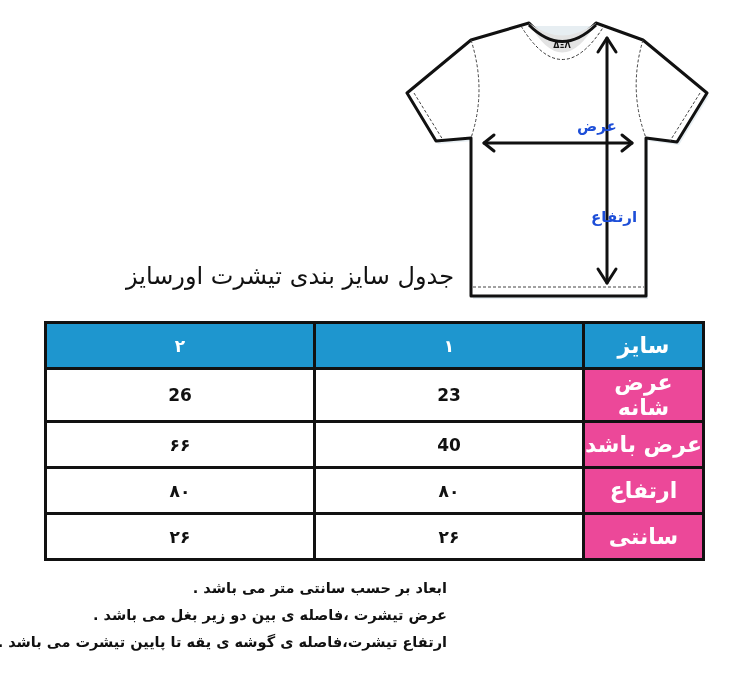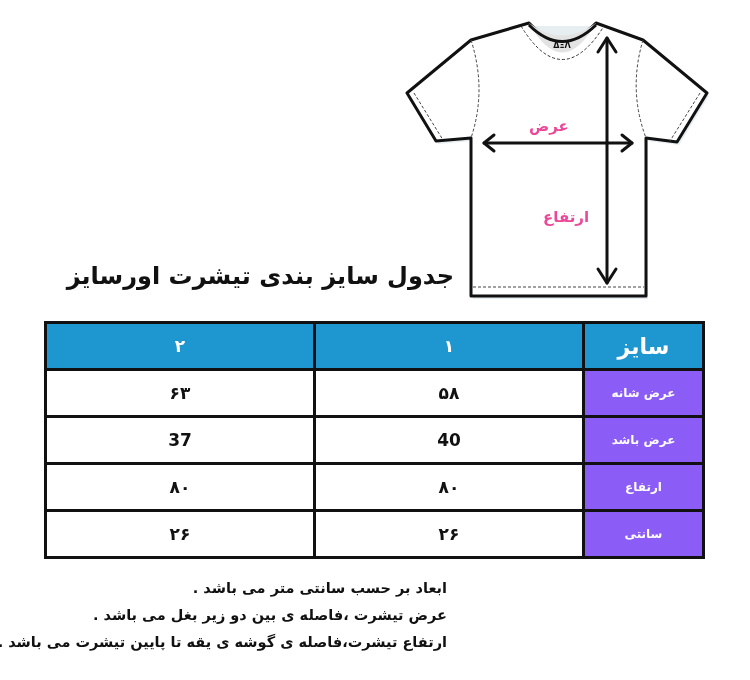--- a/index.html
+++ b/index.html
@@ -1,27 +1,27 @@
 <!DOCTYPE html>
 <html><head>
 <meta charset="utf-8">
 <style>
   html, body { margin:0; padding:0; background:#ffffff; }
   body { width:750px; height:680px; position:relative; overflow:hidden;
          font-family:"DejaVu Sans", sans-serif; color:#111; }
   .shirt { position:absolute; left:0; top:0; width:750px; height:310px; }
-  .shirt-label { position:absolute; font-family:"DejaVu Sans", sans-serif; font-size:15px; font-weight:bold; color:#ec4899; direction:rtl; }
-  .title { position:absolute; right:296px; top:262px; font-size:24px; font-weight:bold; direction:rtl; white-space:nowrap; letter-spacing:0.5px; }
+  .shirt-label { position:absolute; font-family:"DejaVu Sans", sans-serif; font-size:15px; font-weight:bold; color:#1d4ed8; direction:rtl;margin-left:48px; }
+  .title { position:absolute; right:296px; top:262px; font-size:24px; font-weight:normal; direction:rtl; white-space:nowrap; letter-spacing:0.5px; }
   table.size-table { position:absolute; left:44px; top:321px; width:661px; height:238px;
          border-collapse:collapse; direction:rtl; table-layout:fixed; }
   table.size-table td, table.size-table th { border:3px solid #111; text-align:center; vertical-align:middle; padding:0;
          font-family:"DejaVu Sans", sans-serif; font-weight:bold; }
   .hdr-row th { background:#1E96CF; color:#fff; height:43px; font-size:17px; }
   .hdr-row th.row-head { font-size:22px; }
-  td.row-head { background:#8b5cf6; color:#fff; font-size:12px; width:117px; }
+  td.row-head { background:#ec4899; color:#fff; font-size:22px; width:117px; }
   th.row-head { width:117px; }
   td.val { background:#fff; color:#111; font-size:17px; height:43px; }
   .notes { position:absolute; right:303px; top:575px; direction:rtl; text-align:right; font-size:14.5px; font-weight:bold; line-height:27px; color:#111; white-space:nowrap; }
 </style>
 </head>
 <body>
 
 <svg class="shirt" viewBox="0 0 750 310" xmlns="http://www.w3.org/2000/svg">
 
   <g opacity="0.18" transform="translate(2,3)">
@@ -63,27 +63,27 @@
 
 <table class="size-table">
   <tbody>
       <tr class="hdr-row">
     <th class="row-head">سایز</th>
     <th>۱</th>
     <th>۲</th>
   </tr>
   <tr>
     <td class="row-head">عرض شانه</td>
-    <td class="val">۵۸</td>
-    <td class="val">۶۳</td>
+    <td class="val">23</td>
+    <td class="val">26</td>
   </tr>
   <tr>
     <td class="row-head">عرض باشد</td>
     <td class="val">40</td>
-    <td class="val">37</td>
+    <td class="val">۶۶</td>
   </tr>
   <tr>
     <td class="row-head">ارتفاع</td>
     <td class="val">۸۰</td>
     <td class="val">۸۰</td>
   </tr>
   <tr>
     <td class="row-head">سانتی</td>
     <td class="val">۲۶</td>
     <td class="val">۲۶</td>

